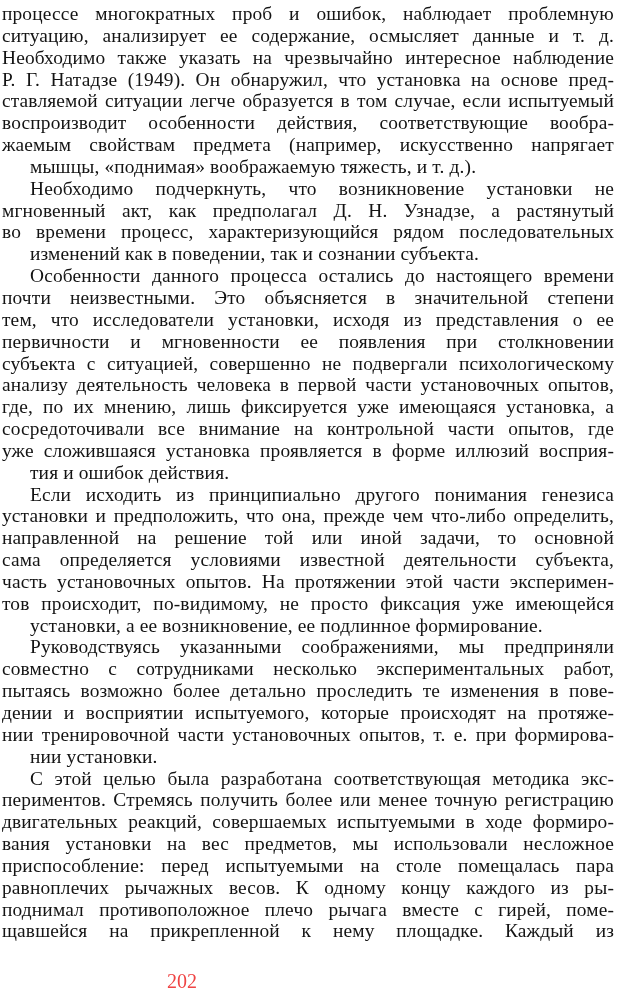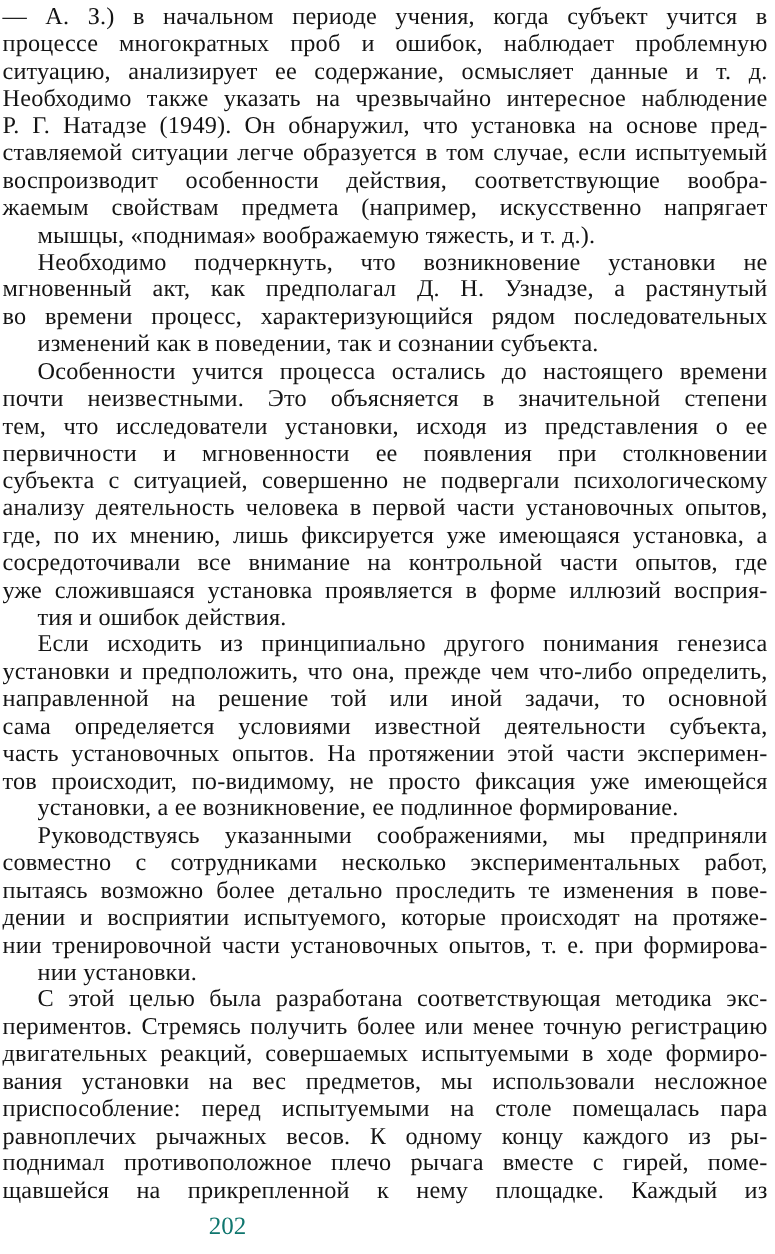--- a/index.html
+++ b/index.html
@@ -38,49 +38,48 @@
     .line.last {
       text-align-last: left;
       margin-left: 28px;
     }
     .page-number {
       position: absolute;
       left: 167px;
       top: 970px;
       font-family: "Liberation Serif", "DejaVu Serif", serif;
       font-size: 20px;
-      color: #0f766e;
+      color: #ef4444;
     }
   </style>
 </head>
 <body>
 
 <div class="page">
 
   <div>
-    <span class="line">— А. З.) в начальном периоде учения, когда субъект учится в</span>
     <span class="line">процессе многократных проб и ошибок, наблюдает проблемную</span>
     <span class="line">ситуацию, анализирует ее содержание, осмысляет данные и т. д.</span>
     <span class="line">Необходимо также указать на чрезвычайно интересное наблюдение</span>
     <span class="line">Р. Г. Натадзе (1949). Он обнаружил, что установка на основе пред-</span>
     <span class="line">ставляемой ситуации легче образуется в том случае, если испытуемый</span>
     <span class="line">воспроизводит особенности действия, соответствующие вообра-</span>
     <span class="line">жаемым свойствам предмета (например, искусственно напрягает</span>
     <span class="line last">мышцы, «поднимая» воображаемую тяжесть, и т. д.).</span>
   </div>
 
   <div>
     <span class="line indent">Необходимо подчеркнуть, что возникновение установки не</span>
     <span class="line">мгновенный акт, как предполагал Д. Н. Узнадзе, а растянутый</span>
     <span class="line">во времени процесс, характеризующийся рядом последовательных</span>
     <span class="line last">изменений как в поведении, так и сознании субъекта.</span>
   </div>
 
   <div>
-    <span class="line indent">Особенности учится процесса остались до настоящего времени</span>
+    <span class="line indent">Особенности данного процесса остались до настоящего времени</span>
     <span class="line">почти неизвестными. Это объясняется в значительной степени</span>
     <span class="line">тем, что исследователи установки, исходя из представления о ее</span>
     <span class="line">первичности и мгновенности ее появления при столкновении</span>
     <span class="line">субъекта с ситуацией, совершенно не подвергали психологическому</span>
     <span class="line">анализу деятельность человека в первой части установочных опытов,</span>
     <span class="line">где, по их мнению, лишь фиксируется уже имеющаяся установка, а</span>
     <span class="line">сосредоточивали все внимание на контрольной части опытов, где</span>
     <span class="line">уже сложившаяся установка проявляется в форме иллюзий восприя-</span>
     <span class="line last">тия и ошибок действия.</span>
   </div>

